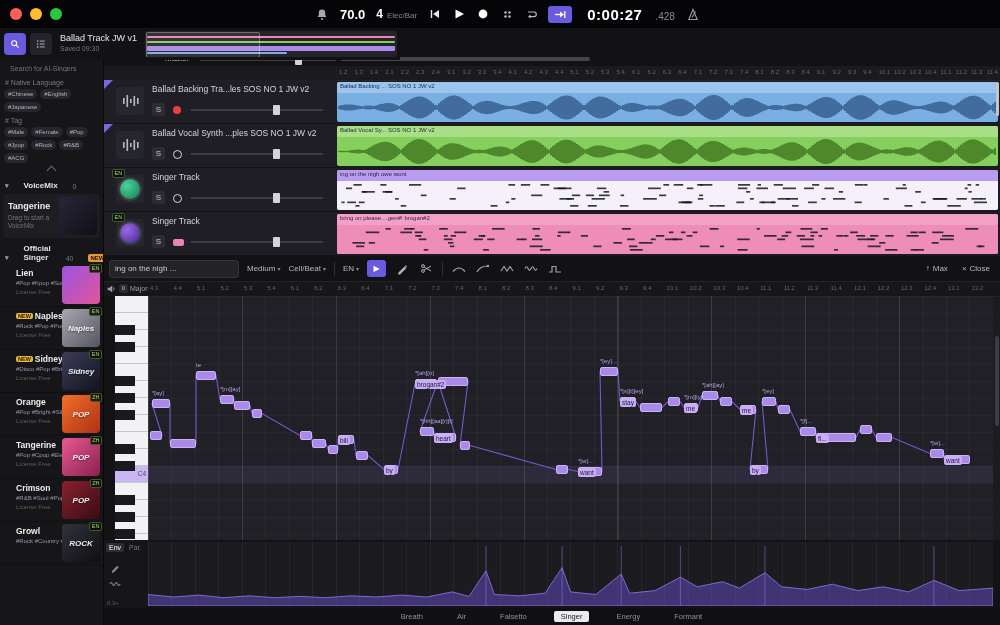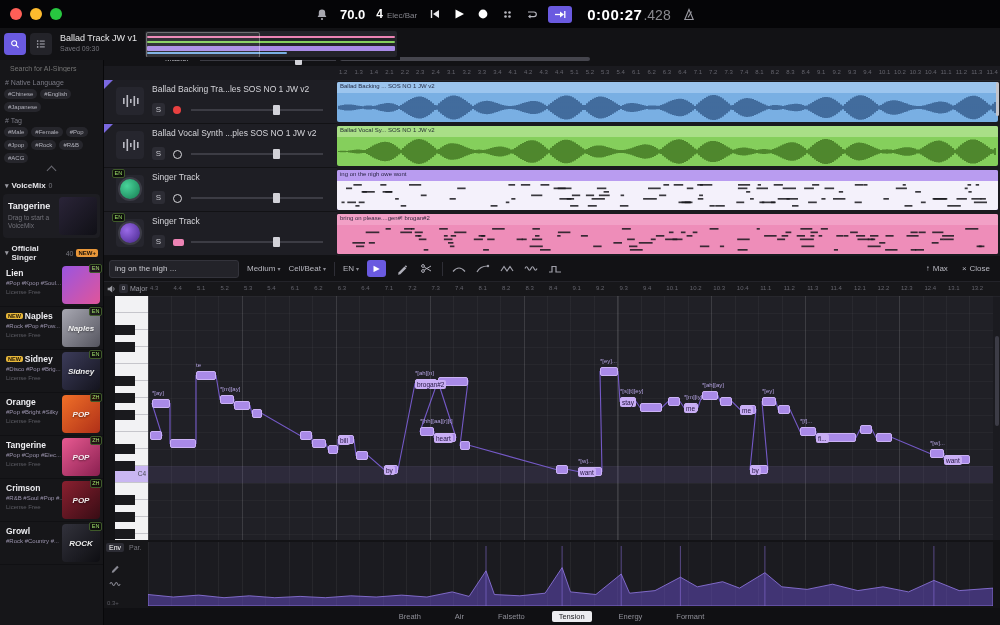--- a/index.html
+++ b/index.html
@@ -13,21 +13,21 @@
   .tb-main{position:absolute;left:315px;top:0;height:28px;display:flex;align-items:center;gap:11px}
   .tempo{font-size:13px;font-weight:bold;color:#fff}
   .beats{display:flex;align-items:baseline;gap:4px}
   .beats b{font-size:12px;color:#fff}
   .beats span{font-size:8px;color:#85858c}
   .transport{display:flex;align-items:center;gap:10px}
   .t-ic{display:flex;align-items:center;justify-content:center;width:14px;height:14px}
   .goto-btn{width:24px;height:17px;background:#6a5ae0;border-radius:3px;display:flex;align-items:center;justify-content:center;border:none}
   .timewrap{display:flex;align-items:baseline;margin-left:4px}
   .time-main{font-size:15px;font-weight:bold;color:#fff;letter-spacing:.5px}
-  .time-frac{font-size:14px;color:#8a8a90;margin-left:1px}
+  .time-frac{font-size:10px;color:#8a8a90;margin-left:13px}
 
   
   #proj-head{position:absolute;left:0;top:28px;width:400px;height:32px;background:#121215;z-index:30}
   .ph-btn{position:absolute;top:5px;width:22px;height:22px;border-radius:4px;border:none;display:flex;align-items:center;justify-content:center}
   #btn-search{left:4px;background:#6a5ae0}
   #btn-list{left:30px;background:#232329}
   .ph-title{position:absolute;left:60px;top:5px;font-size:9px;color:#e8e8ea;white-space:nowrap;max-width:82px;overflow:hidden;text-overflow:ellipsis}
   .ph-saved{position:absolute;left:60px;top:17px;font-size:7px;color:#76767d}
   #minimap{position:absolute;left:145px;top:3px;width:252px;height:26px;background:#232329;border-radius:2px;overflow:hidden}
   .mm-strip{position:absolute;border-radius:1px}
@@ -35,31 +35,31 @@
 
   
   #sidebar{position:absolute;left:0;top:60px;width:103px;height:565px;background:#161619;border-right:1px solid #08080a;z-index:20;overflow:hidden}
   .sb-search{display:flex;align-items:center;gap:3px;padding:4px 5px 2px 5px}
   .sb-search input{background:transparent;border:none;outline:none;font-size:7px;color:#9a9aa0;width:86px;font-family:"Liberation Sans",sans-serif}
   .sb-head{font-size:7px;color:#7a7a85;padding:4px 5px 2px 5px}
   .chips{display:flex;flex-wrap:wrap;gap:3px;padding:1px 4px}
   .chip{font-size:6px;color:#b2b2bc;background:#26262c;border-radius:6px;padding:2px 4px;line-height:1}
   .collapse{display:flex;justify-content:center;padding:3px 0}
   .chev{width:6px;height:6px;border-left:1.5px solid #6a6a72;border-top:1.5px solid #6a6a72;transform:rotate(45deg)}
-  .sec-hdr{display:flex;align-items:center;gap:3px;padding:4px 5px 2px 5px;font-size:8px;color:#e4e4e8;font-weight:bold}
+  .sec-hdr{display:flex;align-items:flex-end;gap:15px;padding:4px 5px 2px 5px;font-size:8px;color:#e4e4e8;font-weight:bold}
   .sec-caret{font-size:7px;color:#9a9aa2}
   .sec-count{font-size:7px;color:#77777f;font-weight:normal}
   .sec-badge{font-size:6px;background:#e8973a;color:#1c1208;border-radius:2px;padding:1px 2px;font-weight:bold}
   .blank-card{position:relative;height:44px;margin:2px 3px;background:#1d1d22;border-radius:4px}
   .blank-title{position:absolute;left:5px;top:7px;font-size:9px;font-weight:bold;color:#ececf0}
   .blank-hint{position:absolute;left:5px;top:20px;font-size:6.5px;color:#72727a;width:52px;line-height:1.3}
   .blank-thumb{position:absolute;right:3px;top:3px;width:38px;height:38px;border-radius:4px;background:linear-gradient(135deg,#2a2438,#101016)}
   #singer-list{}
   .singer{position:relative;height:42px;border-bottom:1px solid #101013}
-  .s-info{position:absolute;left:6px;top:4px;width:56px}
+  .s-info{position:absolute;left:16px;top:4px;width:56px}
   .s-name{font-size:8.5px;font-weight:bold;color:#ececf0;white-space:nowrap;overflow:hidden}
   .s-new{font-size:5.5px;background:#e8b83a;color:#201606;border-radius:2px;padding:0 2px;margin-right:2px;vertical-align:1px}
   .s-tags{font-size:6px;color:#9a93ad;margin-top:2px;white-space:nowrap;overflow:hidden;width:56px}
   .s-lic{font-size:6px;color:#5c5c64;margin-top:3px}
   .s-avatar{position:absolute;right:3px;top:2px;width:38px;height:38px;border-radius:4px;display:flex;align-items:center;justify-content:center;overflow:visible}
   .s-avtxt{font-size:8px;font-weight:bold;font-style:italic;color:rgba(255,255,255,.92);text-shadow:0 1px 2px rgba(0,0,0,.5)}
   .s-lang{position:absolute;top:-2px;right:-2px;font-size:5.5px;color:#9fe06a;background:rgba(10,12,8,.85);border:1px solid #3f5a2a;border-radius:2px;padding:0 1.5px;line-height:1.3}
 
   
   #arrange{position:absolute;left:103px;top:28px;width:897px;height:228px;background:#1a1a1f;z-index:10}
@@ -957,19 +957,19 @@
     <div id="p-graph">
       <svg id="env-svg" width="845" height="64">
           <path d="M0 64 L0.0 52.5 L25.3 55.0 L50.7 53.1 L76.0 55.7 L101.4 53.8 L126.8 55.7 L152.1 54.4 L177.4 55.7 L202.8 53.8 L228.2 55.0 L253.5 53.1 L278.9 55.0 L304.2 49.9 L321.1 54.4 L338.0 28.8 L346.4 52.5 L371.8 53.8 L397.1 51.2 L414.1 25.6 L422.5 49.9 L447.9 52.5 L473.2 32.0 L481.6 51.2 L507.0 48.6 L532.4 35.2 L549.3 44.8 L574.6 39.7 L591.5 46.1 L616.9 30.7 L633.8 44.8 L659.1 47.4 L684.5 42.2 L709.8 48.6 L735.1 44.8 L760.5 49.9 L785.9 38.4 L811.2 48.6 L845.0 46.1 L845 64 Z" fill="rgba(104,78,200,0.5)" stroke="#937ae6" stroke-width="0.8"></path>
           <path d="M338.0 64 L338.0 4 M414.1 64 L414.1 4 M473.2 64 L473.2 4 M532.4 64 L532.4 4 M616.9 64 L616.9 4 M785.9 64 L785.9 4" stroke="rgba(150,120,235,0.5)" stroke-width="1" fill="none"></path>
         </svg>
     </div>
     <div id="p-tabs">
         <span class="p-tab">Breath</span>
         <span class="p-tab">Air</span>
         <span class="p-tab">Falsetto</span>
-        <span class="p-tab sel">Tension</span>
+        <span class="p-tab sel">Singer</span>
         <span class="p-tab">Energy</span>
         <span class="p-tab">Formant</span>
       </div>
   </section>
 
 </div>
 
 </body></html>

